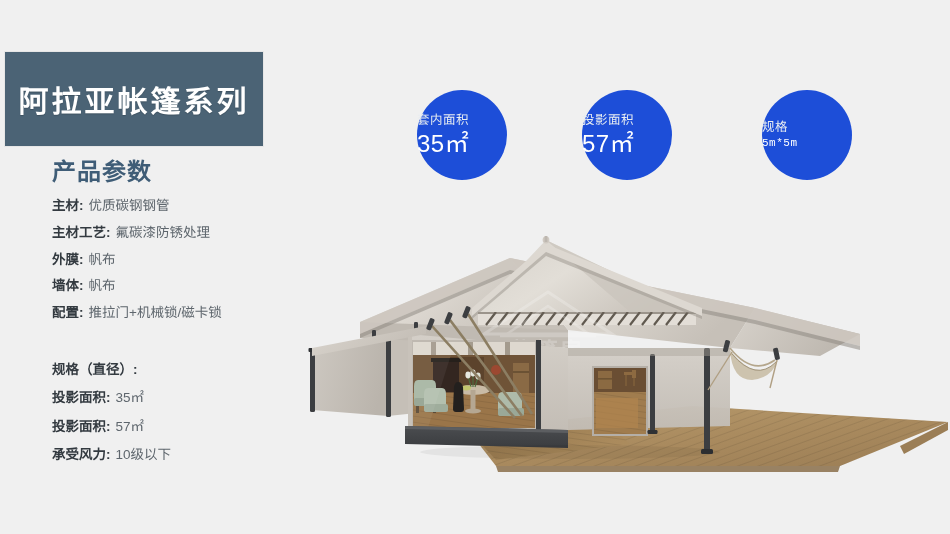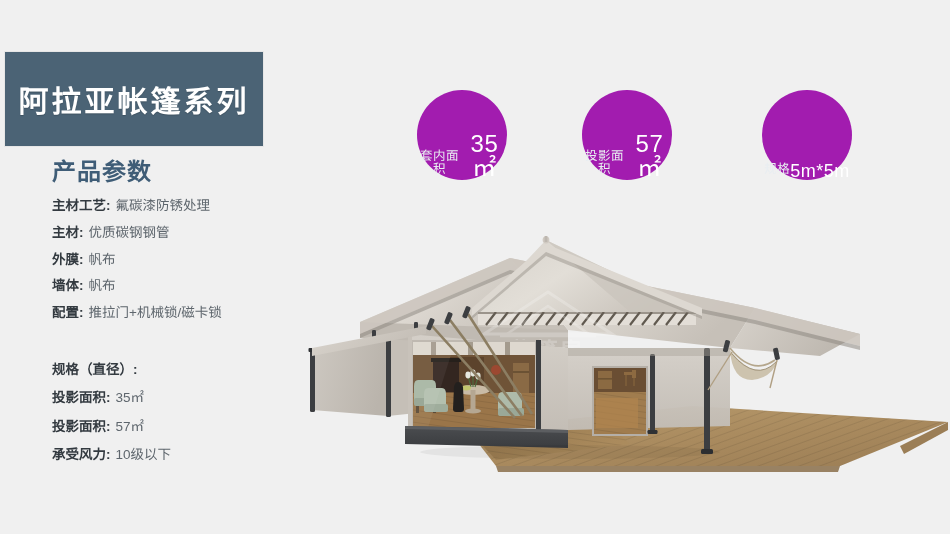--- a/index.html
+++ b/index.html
@@ -85,43 +85,43 @@
     margin-left: 5px;
   }
   #section-spec .spec-row { margin-bottom: 8px; text-align: right; }
 
   
   .stat-circle {
     position: absolute;
     width: 90px;
     height: 90px;
     border-radius: 50%;
-    background: #a21caf;
+    background: #1d4ed8;
     color: #fff;
     display: flex;
-    flex-direction: row;
-    align-items: flex-end;
+    flex-direction: column;
+    align-items: flex-start;
     justify-content: center;
     text-align: center;
   }
   .stat-circle .stat-label {
     font-size: 12.5px;
     line-height: 1;
     letter-spacing: 0.5px;
     color: #e8edf1;
     margin-bottom: 5px;
   }
   .stat-circle .stat-value {
     font-size: 24px;
     line-height: 1;
     font-weight: normal;
     color: #ffffff;
     letter-spacing: 0.5px;
   }
-  .stat-circle.small-value .stat-value { font-size: 18px; }
+  .stat-circle.small-value .stat-value { font-size: 11px; font-family: Liberation Mono, monospace; }
   #circle-indoor   { left: 417px; top: 90px; }
   #circle-projected{ left: 582px; top: 90px; }
   #circle-size     { left: 762px; top: 90px; }
 
   
   #tent-scene {
     position: absolute;
     left: 300px;
     top: 230px;
     width: 650px;
@@ -135,26 +135,26 @@
 <div id="page">
 
   <div id="title-banner">
     <span class="title-text">阿拉亚帐篷系列</span>
   </div>
 
   <div class="spec-section" id="section-product">
     <h2 class="section-heading">产品参数</h2>
     <ul class="spec-list">
       <li class="spec-row">
+        <span class="spec-label">主材:</span>
+        <span class="spec-value">优质碳钢钢管</span>
+      </li>
+      <li class="spec-row">
         <span class="spec-label">主材工艺:</span>
         <span class="spec-value">氟碳漆防锈处理</span>
-      </li>
-      <li class="spec-row">
-        <span class="spec-label">主材:</span>
-        <span class="spec-value">优质碳钢钢管</span>
       </li>
       <li class="spec-row">
         <span class="spec-label">外膜:</span>
         <span class="spec-value">帆布</span>
       </li>
       <li class="spec-row">
         <span class="spec-label">墙体:</span>
         <span class="spec-value">帆布</span>
       </li>
       <li class="spec-row">

